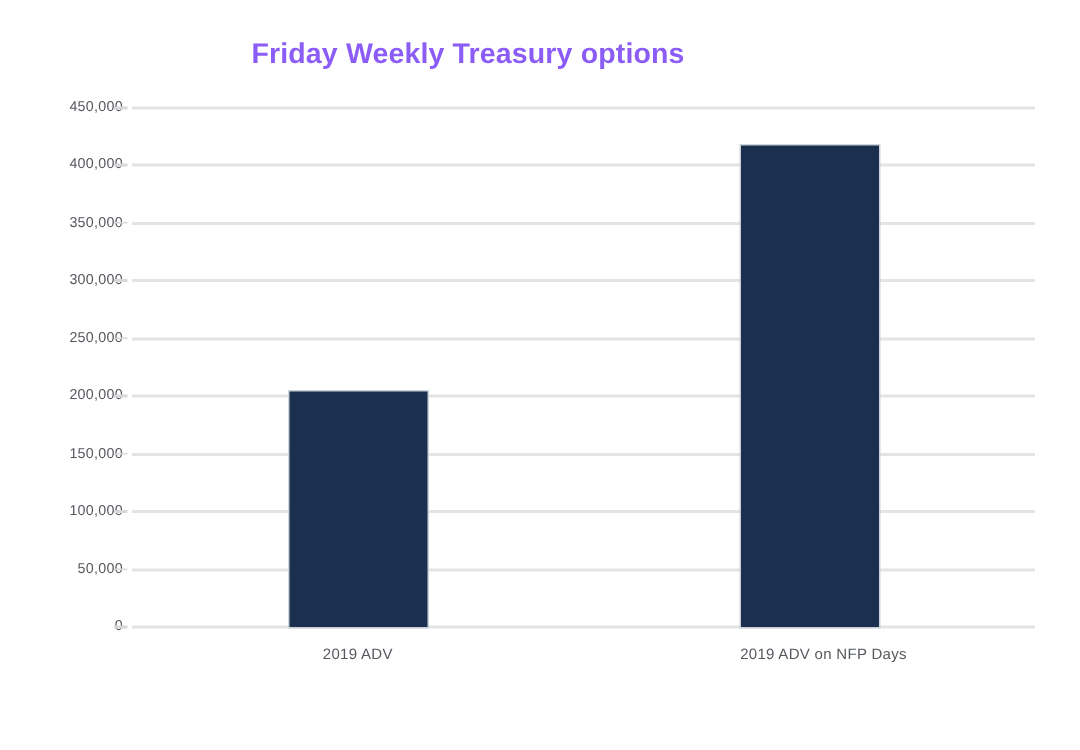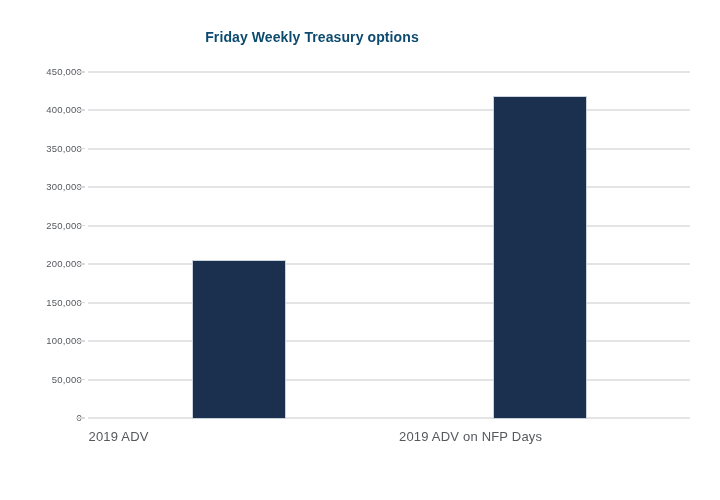--- a/index.html
+++ b/index.html
@@ -21,24 +21,24 @@
     background: #ffffff;
   }
 
   
   .chart-title {
     position: absolute;
     left: 0;
     top: 26px;
     width: 624px;
     text-align: center;
-    font-size: 14px;
+    font-size: 19px;
     font-weight: bold;
     letter-spacing: 0.1px;
-    color: #0c4a6e;
+    color: #8b5cf6;
     line-height: 22px;
     white-space: nowrap;
   }
 
   
   
   .plot-area {
     position: absolute;
     left: 88px;
     top: 72px;
@@ -79,25 +79,25 @@
     position: absolute;
     bottom: 0;
     background: #1b2f4e;
     box-shadow: 0 0 0 1px rgba(195, 203, 212, 0.85);
   }
 
   
   .x-tick-label {
     position: absolute;
     top: 430px;
-    font-size: 13px;
+    font-size: 10px;
     color: #55585d;
     letter-spacing: 0.2px;
     line-height: 13px;
-    text-align: left;
+    text-align: center;
     white-space: nowrap;
   }
 </style>
 </head>
 <body>
 
 <div id="chart-root">
 
   <div class="chart-title">Friday Weekly Treasury options</div>
 

